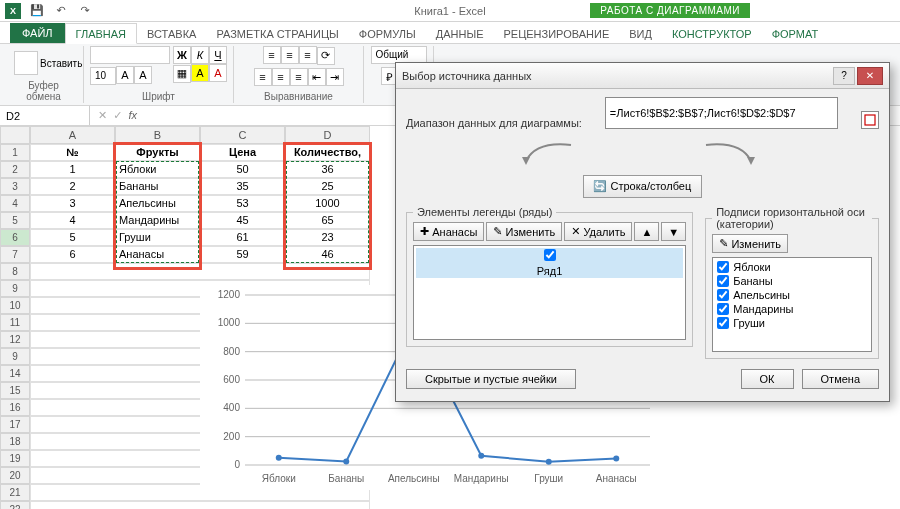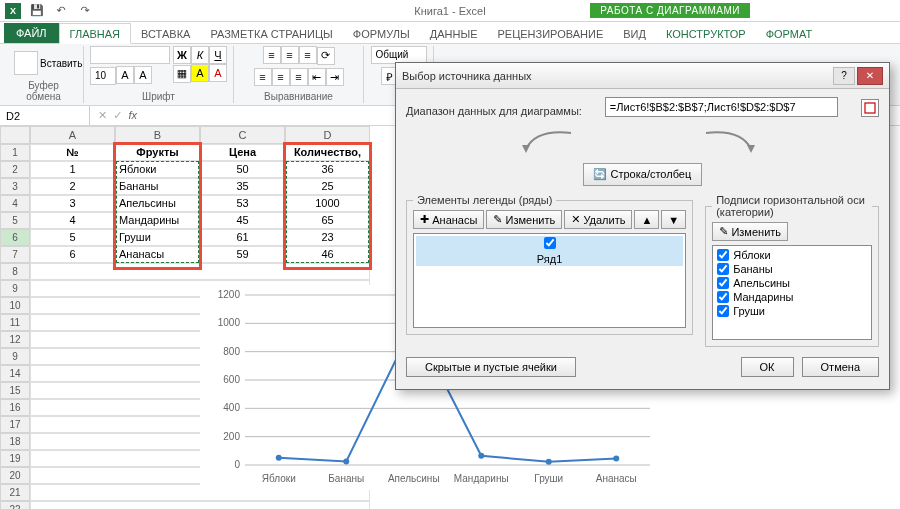--- a/index.html
+++ b/index.html
@@ -8,21 +8,21 @@
   
   .titlebar { height: 22px; background: #fff; border-bottom: 1px solid #d4d4d4; display: flex; align-items: center; }
   .qat { display: flex; align-items: center; gap: 8px; padding-left: 5px; }
   .qat-ico { width: 16px; height: 16px; display: flex; align-items: center; justify-content: center; color: #555; }
   .xl-ico { width: 16px; height: 16px; background: #217346; color: #fff; display: flex; align-items: center; justify-content: center; font-weight: bold; font-size: 9px; }
   .title-center { position: absolute; left: 50%; transform: translateX(-50%); color: #666; }
   .title-right { margin-left: auto; padding-right: 150px; display: flex; align-items: center; gap: 20px; }
   .chart-tools-label { background: #3aa135; color: #fff; padding: 2px 10px; font-size: 10px; letter-spacing: 0.5px; }
 
   
-  .ribbon-tabs { height: 22px; background: #fff; display: flex; align-items: flex-end; padding-left: 4px; border-bottom: 1px solid #d4d4d4; }
+  .ribbon-tabs { height: 22px; background: #fff; display: flex; align-items: flex-end; padding-left: 10px; border-bottom: 1px solid #d4d4d4; }
   .file-tab { background: #217346; color: #fff; padding: 4px 12px; font-size: 11px; }
   .rtab { padding: 4px 10px 3px; color: #555; cursor: default; }
   .rtab.active { color: #217346; border: 1px solid #d4d4d4; border-bottom: 1px solid #fff; margin-bottom: -1px; background: #fff; }
   .rtab.green { color: #217346; }
 
   
   .ribbon { height: 62px; background: #f5f6f7; border-bottom: 1px solid #d4d4d4; display: flex; padding: 2px 4px; }
   .rgroup { border-right: 1px solid #d4d4d4; padding: 0 6px; display: flex; flex-direction: column; justify-content: space-between; }
   .rgroup-label { font-size: 10px; color: #666; text-align: center; padding-bottom: 1px; }
   .rgroup-ctl { flex: 1; display: flex; align-items: center; gap: 4px; }
@@ -55,21 +55,21 @@
   
   .dialog { position: absolute; top: 62px; left: 395px; width: 495px; background: #f0f0f0; border: 1px solid #6b6b6b; box-shadow: 4px 4px 10px rgba(0,0,0,.3); }
   .dlg-title { height: 26px; background: linear-gradient(#fdfdfd,#e6e6e6); border-bottom: 1px solid #bbb; display: flex; align-items: center; padding: 0 6px; }
   .dlg-title-txt { font-size: 11px; color: #333; }
   .dlg-title-btns { margin-left: auto; display: flex; }
   .dlg-close { width: 26px; height: 18px; background: #c75050; color: #fff; display: flex; align-items: center; justify-content: center; font-size: 10px; border: 1px solid #9b3a3a; }
   .dlg-help { width: 22px; height: 18px; background: #e6e6e6; border: 1px solid #bbb; display: flex; align-items: center; justify-content: center; margin-right: 2px; font-size: 10px; }
   .dlg-body { padding: 8px 10px 12px; }
   .dlg-row { display: flex; align-items: flex-end; gap: 23px; margin-bottom: 10px; }
   .dlg-label { font-size: 11px; color: #333; }
-  .dlg-input { flex: 1; border: 1px solid #8a8a8a; height: 20px; padding: 0 4px; background: #fff; font-size: 11px; }
+  .dlg-input { flex: 1; border: 1px solid #8a8a8a; height: 32px; padding: 0 4px; background: #fff; font-size: 11px; }
   .range-pick { width: 18px; height: 18px; border: 1px solid #8a8a8a; background: #fff; display: flex; align-items: center; justify-content: center; }
   .swap-btn { margin: 4px auto 8px; display: block; border: 1px solid #999; background: linear-gradient(#fdfdfd,#e6e6e6); padding: 4px 10px; }
   .panels { display: flex; gap: 12px; }
   .panel { flex: 1; }
   .panel fieldset { border: 1px solid #c0c0c0; padding: 4px 6px 6px; }
   .panel legend { font-size: 11px; color: #333; padding: 0 4px; }
   .panel-tbar { display: flex; gap: 2px; margin-bottom: 4px; }
   .pbtn { border: 1px solid #999; background: linear-gradient(#fdfdfd,#e6e6e6); padding: 2px 6px; font-size: 11px; display: flex; align-items: center; gap: 3px; }
   .listbox { border: 1px solid #8a8a8a; background: #fff; height: 95px; overflow: auto; padding: 2px; }
   .lrow { display: flex; align-items: center; gap: 4px; padding: 1px 2px; }

